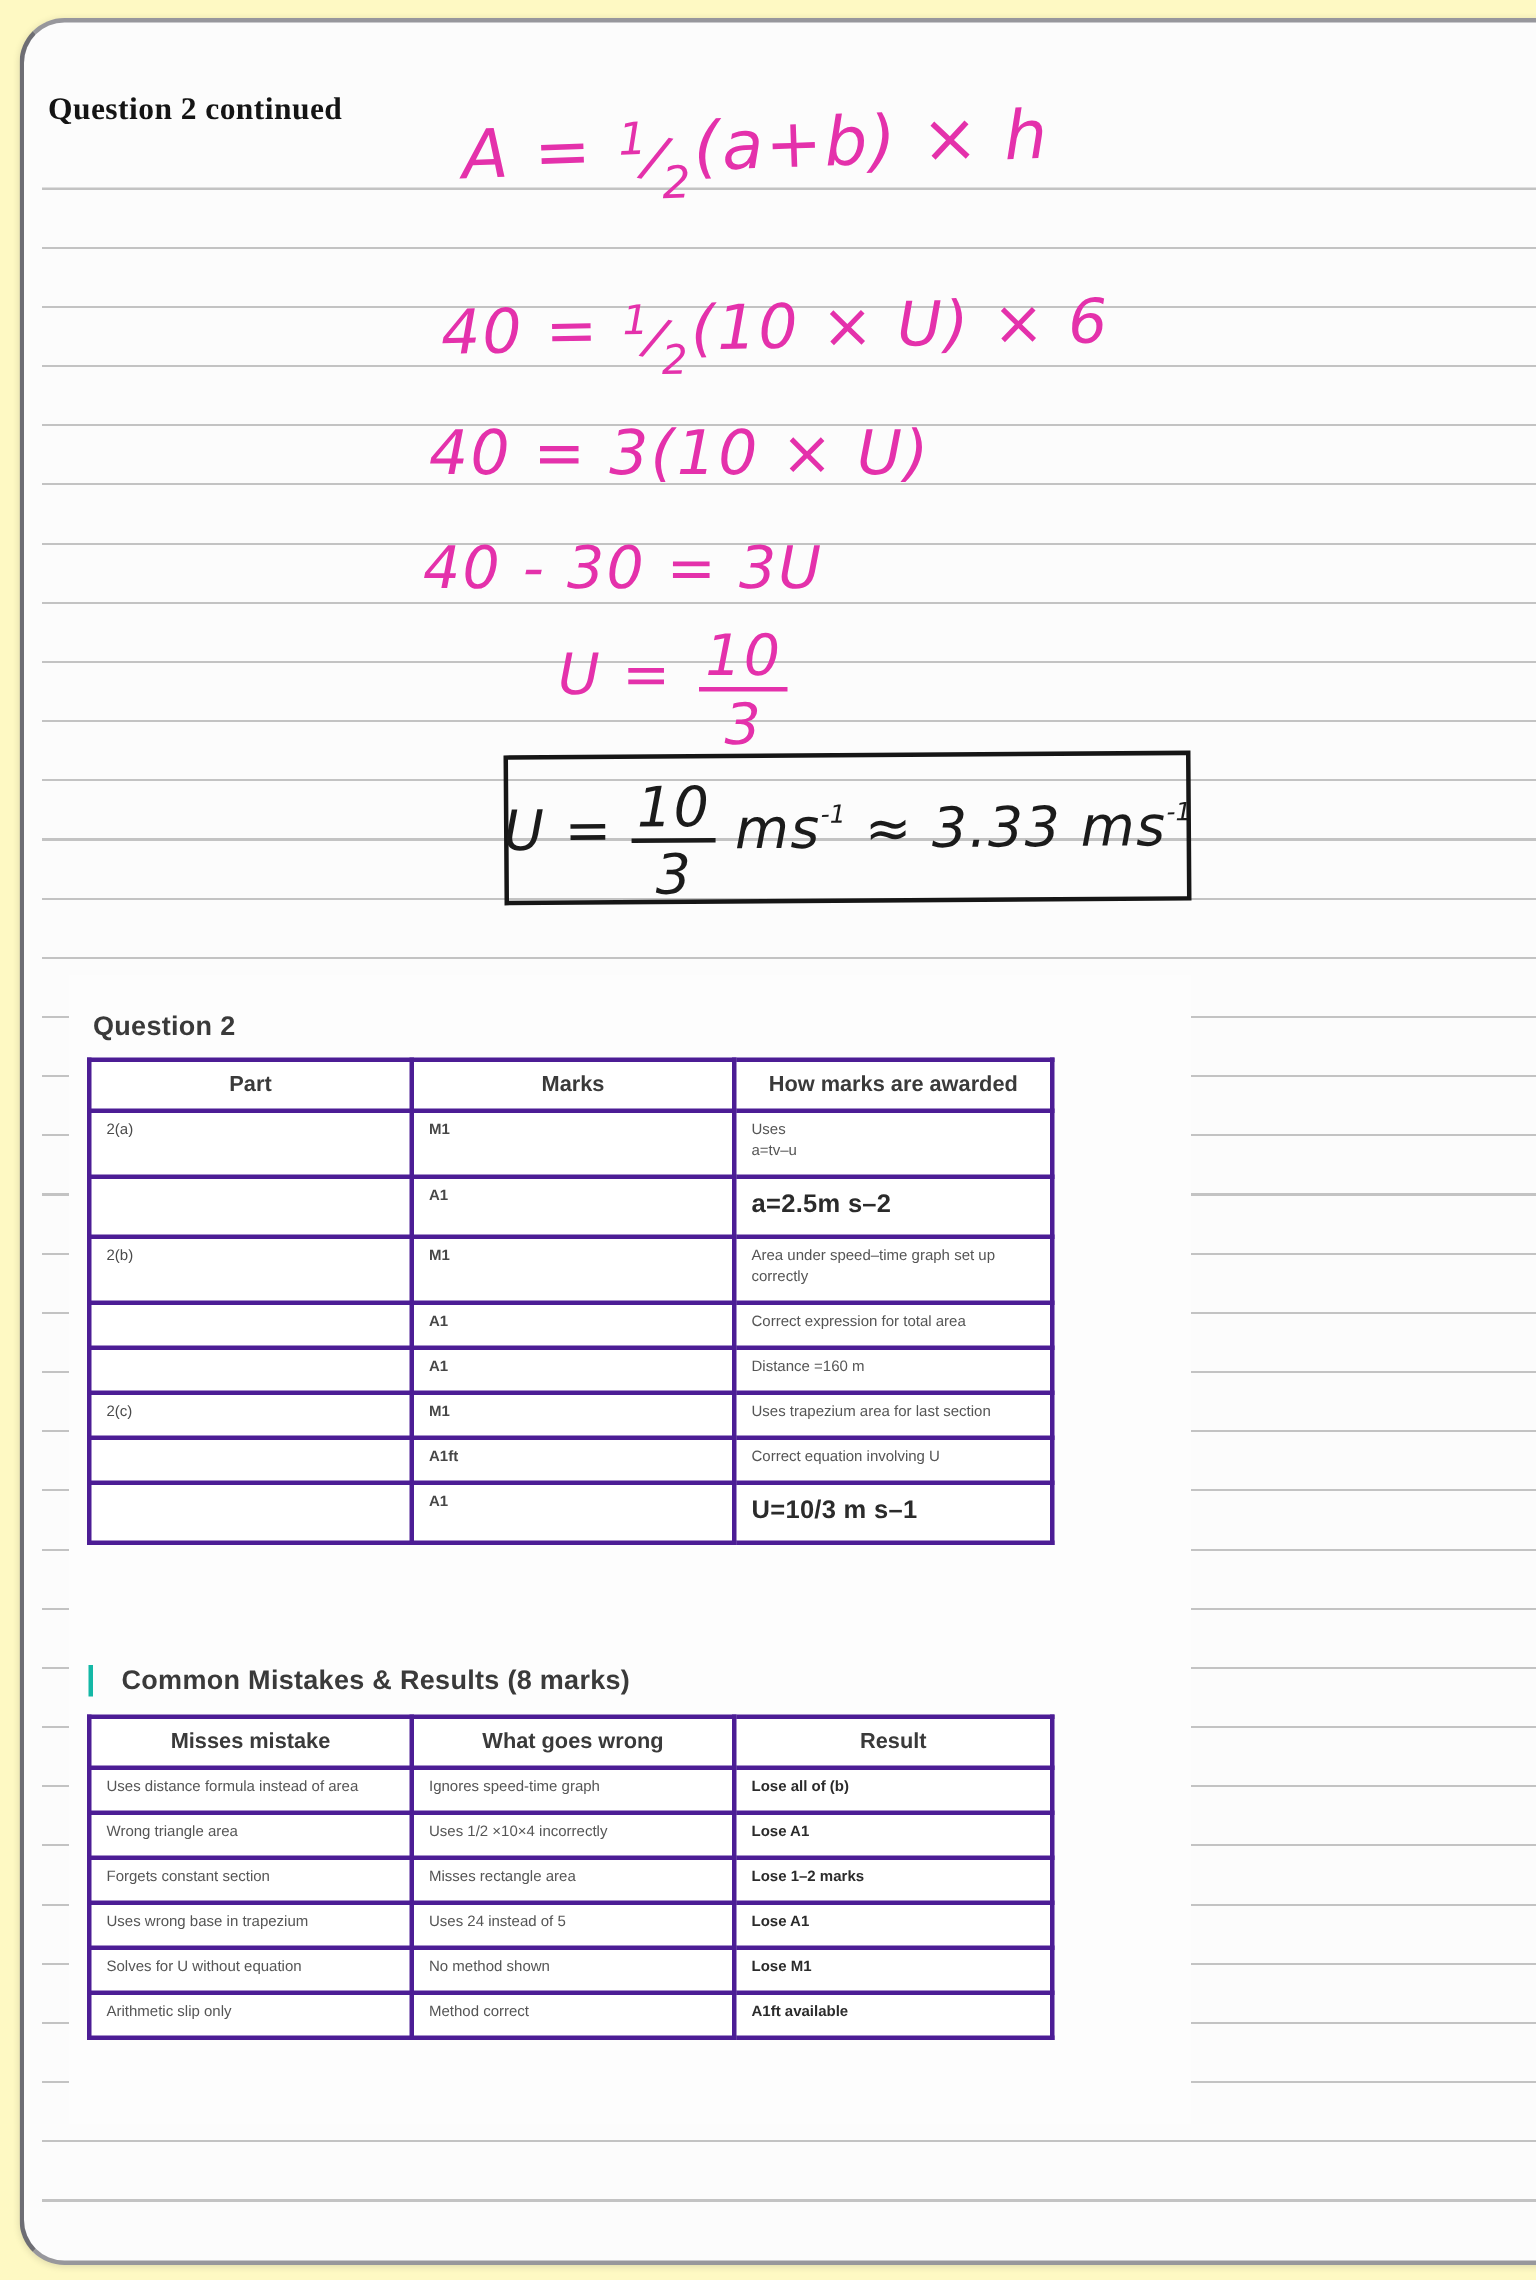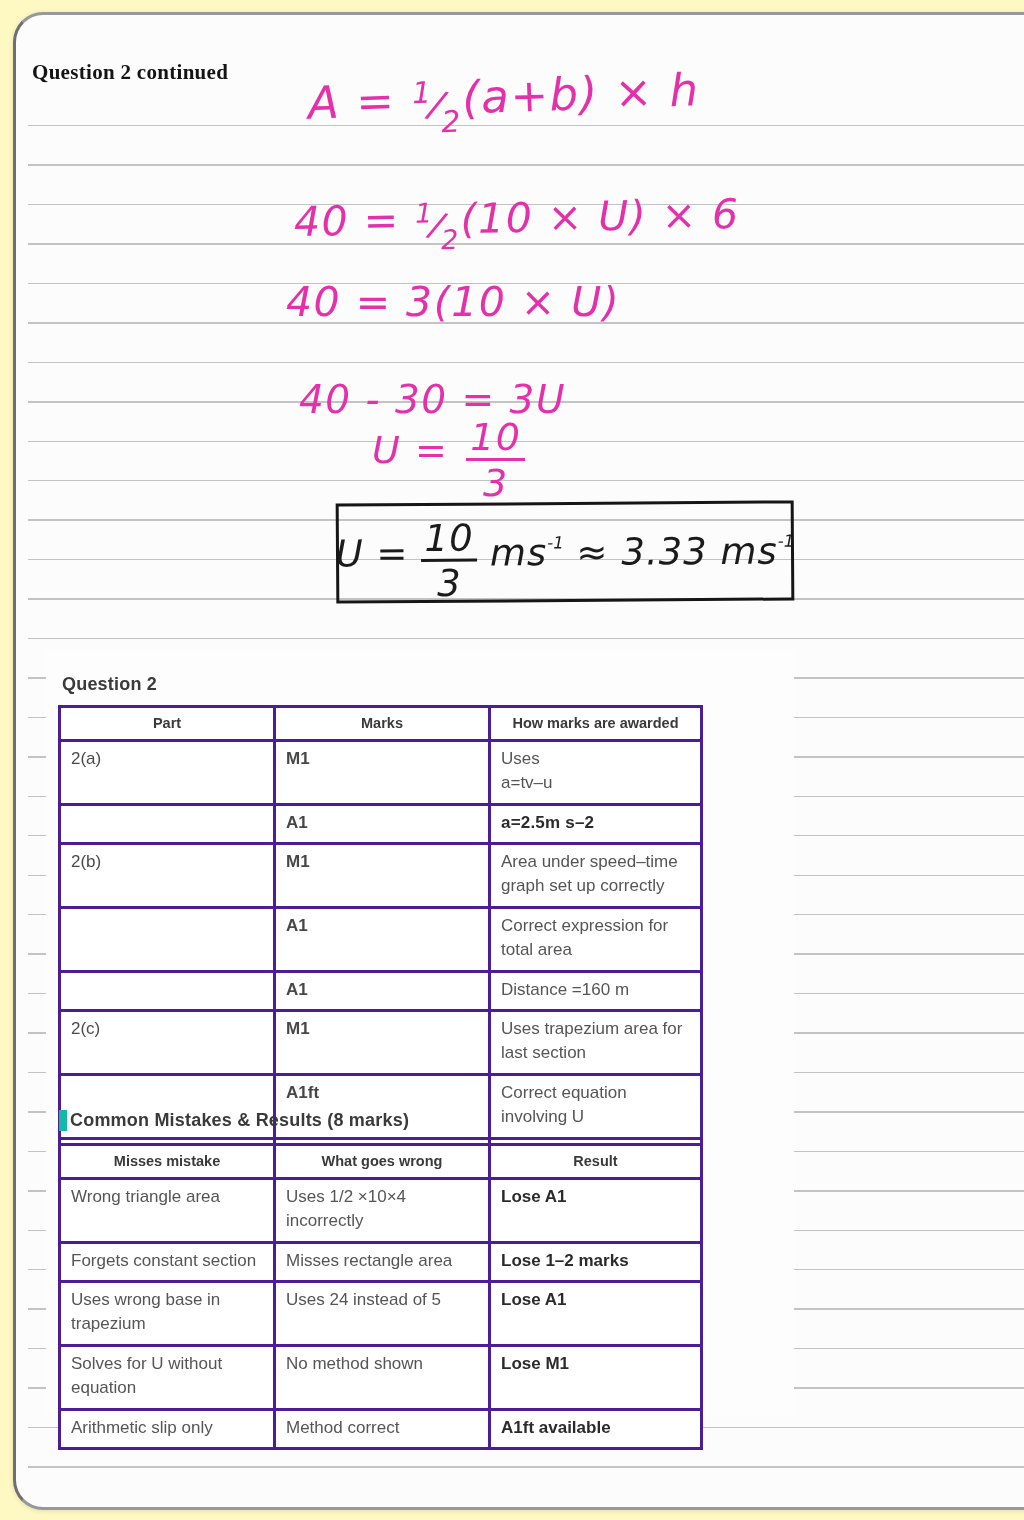--- a/index.html
+++ b/index.html
@@ -13,21 +13,21 @@
         font-weight:700;font-size:21px;color:#141414;letter-spacing:.3px;}
   
   .rules{position:absolute;left:28px;top:125px;right:0;height:1344px;
         background:repeating-linear-gradient(to bottom,#c3c3c3 0,#c3c3c3 1.4px,transparent 1.4px,transparent 39.45px);}
   
   .hw{position:absolute;color:#e431ab;font-family:"DejaVu Sans",sans-serif;font-style:italic;
       letter-spacing:1.5px;white-space:nowrap;line-height:1;}
   #eq1{left:308px;top:74px;font-size:45px;transform:rotate(-2deg);}
   #eq2{left:294px;top:198px;font-size:41px;transform:rotate(-1deg);}
   #eq3{left:286px;top:282px;font-size:41px;}
-  #eq4{left:282px;top:380px;font-size:39px;margin-left:17px;}
+  #eq4{left:282px;top:360px;font-size:39px;}
   #eq5{left:372px;top:402px;font-size:38px;}
   
   .half{display:inline-block;position:relative;font-size:.66em;vertical-align:-0.1em;margin:0 .04em;}
   .half .n{position:relative;top:-.5em;}
   .half .sl{display:inline-block;transform:rotate(14deg);margin:0 -3px;font-size:1.25em;}
   .half .d{position:relative;top:.5em;}
   
   .sfrac{display:inline-flex;flex-direction:column;align-items:center;line-height:1;
          vertical-align:middle;margin:0 .12em;}
   .sfrac .fn{padding:16px .1em .06em;border-bottom:.085em solid currentColor;}
@@ -36,27 +36,27 @@
   
   .answer-box{position:absolute;left:336px;top:502px;width:452px;height:94px;
       border:3.5px solid #161616;background:transparent;transform:rotate(-.4deg);
       display:flex;align-items:center;justify-content:center;gap:8px;
       color:#1b1b1b;font-family:"DejaVu Sans",sans-serif;font-style:italic;font-size:37px;
       letter-spacing:1px;white-space:nowrap;line-height:1;}
   
   .card{position:absolute;left:46px;top:650px;width:748px;height:766px;background:#fdfdfd;}
   .sec-h{position:absolute;font-size:18px;font-weight:700;color:#3a3a3a;letter-spacing:.2px;}
   #q2h{left:16px;top:24px;}
-  #cmh{left:13px;top:460px;border-left:8px solid #14b8a6;padding-left:3px;}
+  #cmh{left:13px;top:460px;border-left:3px solid #14b8a6;padding-left:19px;}
   table.mk{position:absolute;border-collapse:collapse;table-layout:fixed;width:642px;background:#ffffff;}
   #marksTable{left:12px;top:55px;}
   #mistakesTable{left:12px;top:493px;}
   table.mk th,table.mk td{border:3px solid #4c1d95;}
   table.mk th{font-size:14.5px;font-weight:700;color:#3a3a3a;text-align:center;padding:7px 8px 8px;}
-  table.mk td{font-size:17px;color:#555555;text-align:left;vertical-align:top;
+  table.mk td{font-size:10px;color:#555555;text-align:left;vertical-align:top;
               padding:5px 10px 8px;line-height:1.4;white-space:pre-line;}
   table.mk td.marks{font-weight:700;color:#474747;}
   table.mk td.part{color:#4a4a4a;}
   table.mk td.big{font-size:17px;font-weight:700;color:#2b2b2b;letter-spacing:.2px;}
   #mistakesTable td.result{font-weight:700;color:#2b2b2b;}
 </style>
 </head>
 <body>
 
 <div class="stage">
@@ -160,20 +160,25 @@
         </colgroup>
       <thead>
         <tr>
           <th>Misses mistake</th>
           <th>What goes wrong</th>
           <th>Result</th>
         </tr>
       </thead>
       <tbody>
           <tr>
+            <td class="mistake">Uses distance formula instead of area</td>
+            <td class="wrong">Ignores speed-time graph</td>
+            <td class="result">Lose all of (b)</td>
+          </tr>
+          <tr>
             <td class="mistake">Wrong triangle area</td>
             <td class="wrong">Uses 1/2 ×10×4 incorrectly</td>
             <td class="result">Lose A1</td>
           </tr>
           <tr>
             <td class="mistake">Forgets constant section</td>
             <td class="wrong">Misses rectangle area</td>
             <td class="result">Lose 1–2 marks</td>
           </tr>
           <tr>

